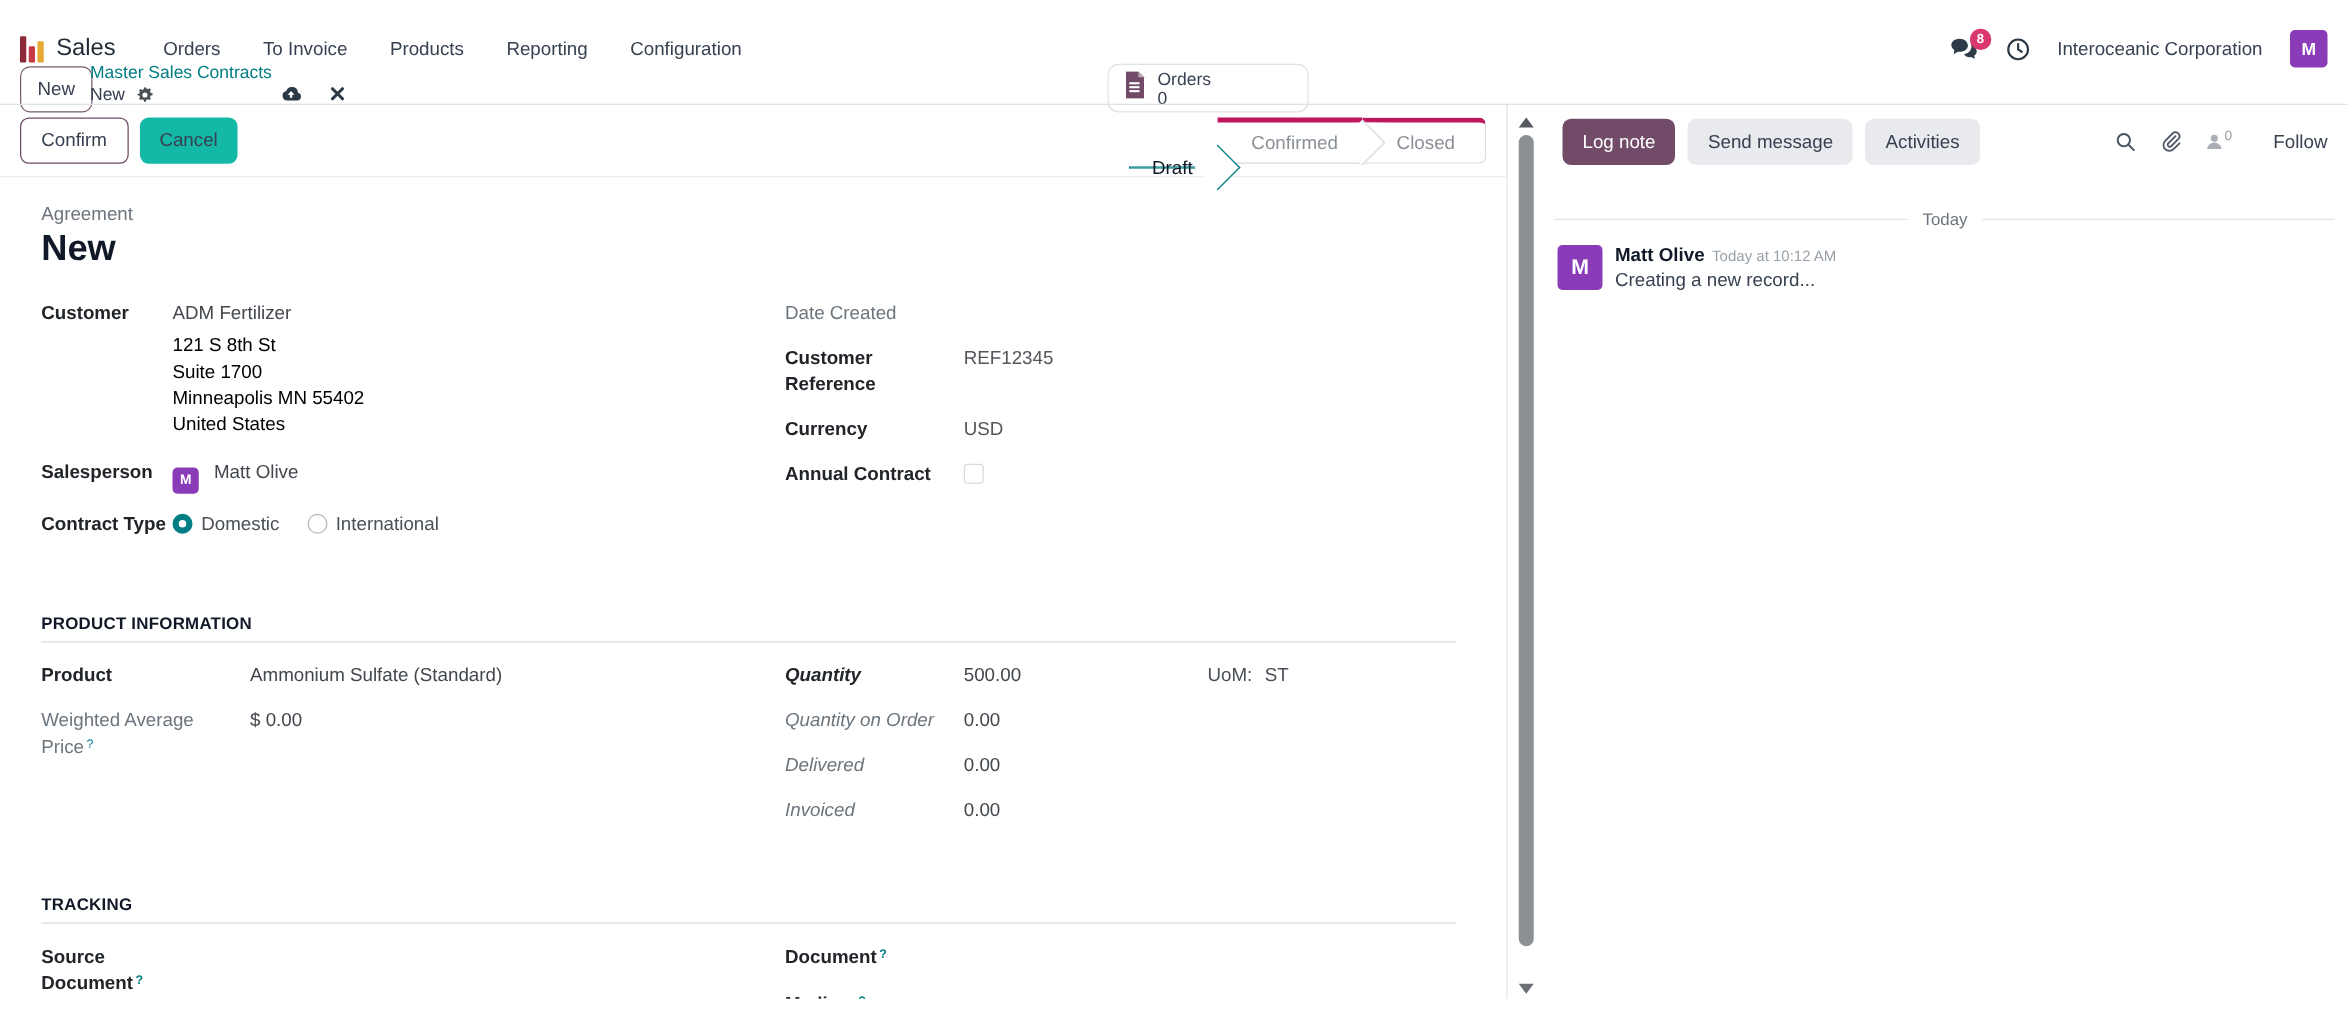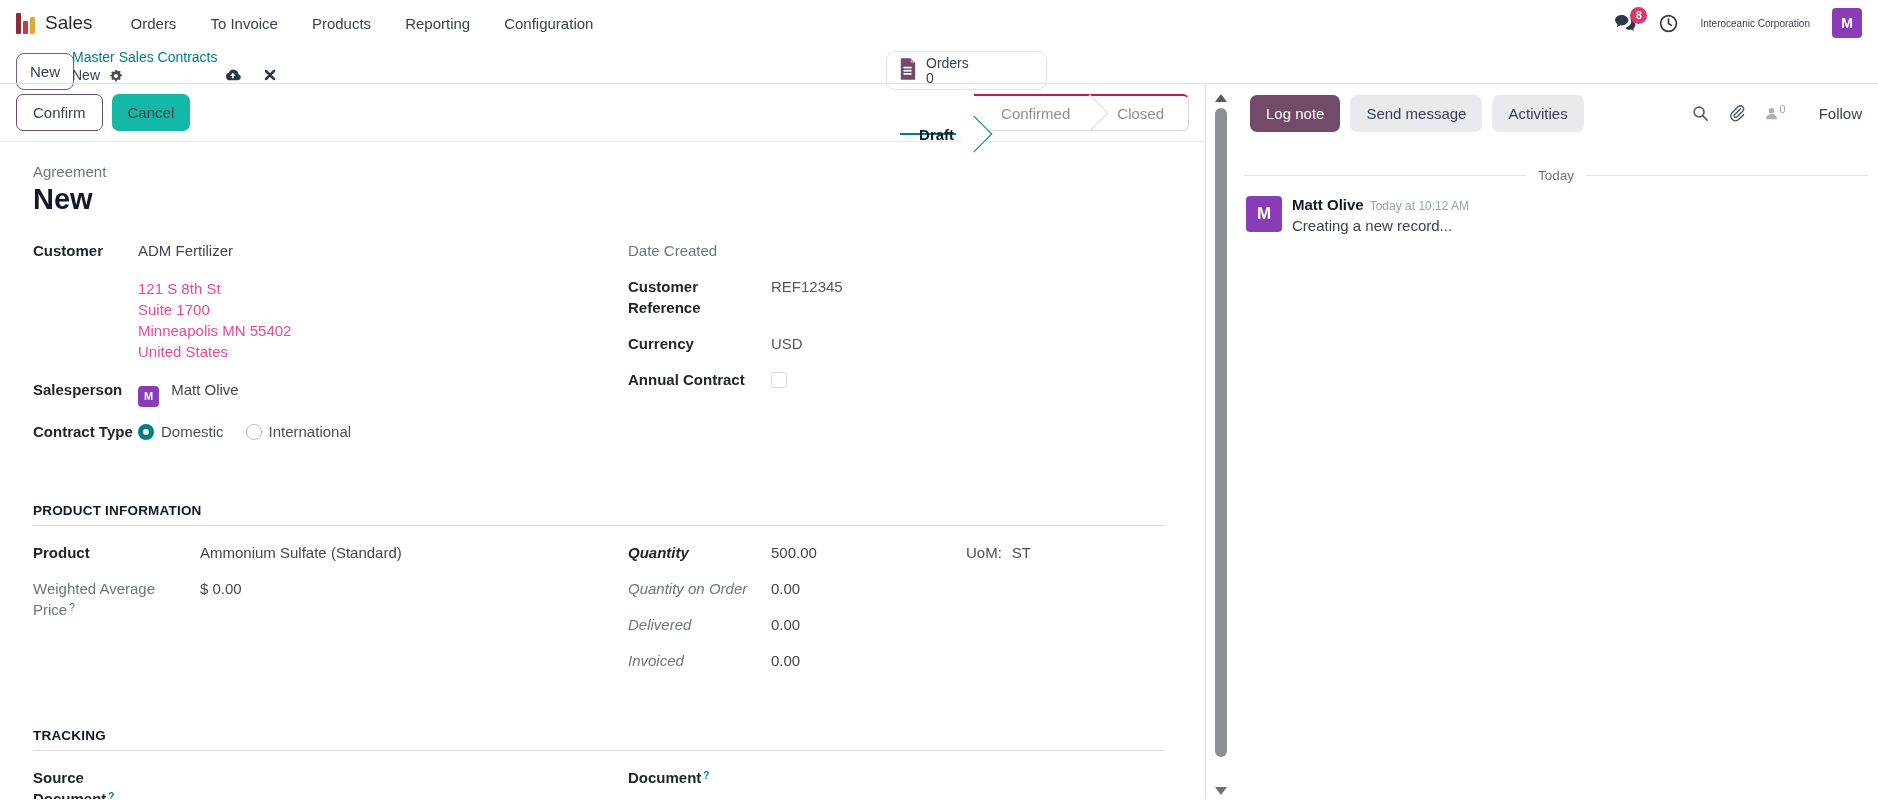--- a/index.html
+++ b/index.html
@@ -1,36 +1,36 @@
 <!DOCTYPE html>
 <html><head>
 <meta charset="utf-8">
 <style>
   * { margin:0; padding:0; box-sizing:border-box; }
   html,body { width:1878px; height:812px; overflow:hidden; background:#fff;
               font-family:"Liberation Sans", sans-serif; color:#374151; }
   .page { position:relative; width:1878px; height:812px; }
 
   
-  .topnav { position:absolute; top:0; left:0; width:1878px; height:46px;
+  .topnav { position:absolute; top:16px; left:0; width:1878px; height:46px;
             display:flex; align-items:center; padding:0 16px; background:#fff; }
   .logo { display:flex; align-items:flex-end; gap:2px; height:22px; margin-right:10px; }
   .logo span { display:inline-block; width:5px; border-radius:1px; }
   .logo .b1 { height:21px; background:#8d2a3a; }
   .logo .b2 { height:13px; background:#c63a45; }
   .logo .b3 { height:17px; background:#e5a832; }
   .appname { font-size:19px; color:#1f2937; margin-right:38px; }
   .navitems { display:flex; gap:34px; font-size:15px; color:#374151; }
   .navitems div { cursor:pointer; }
   .nav-right { margin-left:auto; display:flex; align-items:center; gap:22px; }
   .icon-wrap { position:relative; display:flex; align-items:center; }
   .badge { position:absolute; top:-7px; right:-10px; min-width:17px; height:17px;
            border-radius:9px; background:#d9376e; color:#fff; font-size:10.5px;
            font-weight:700; display:flex; align-items:center; justify-content:center; padding:0 4px; }
-  .company { font-size:10px; color:#374151; }
+  .company { font-size:15px; color:#374151; }
   .avatar-sq { width:30px; height:30px; border-radius:4px; background:#8a3cb8; color:#fff;
                font-size:14px; font-weight:700; display:flex; align-items:center; justify-content:center; }
 
   
   .crumbbar { position:absolute; top:46px; left:0; width:1878px; height:50px; }
   .newbtn { position:absolute; left:16px; top:7px; height:37px; padding:0 13px;
             background:#fff; border:1px solid #7a5d72; border-radius:8px;
             font-size:15px; color:#374151; display:flex; align-items:center; cursor:pointer; }
   .crumbs { position:absolute; left:72px; top:3px; line-height:16px; }
   .crumb-parent { font-size:14px; color:#017e84; font-weight:500; cursor:pointer; }
@@ -53,29 +53,29 @@
   
   .form-controls { height:58px; display:flex; align-items:center; padding:0 16px;
                    border-bottom:1px solid #e7e9ec; flex:0 0 auto; }
   .btn { height:37px; padding:0 16px; border-radius:7px; font-size:15px; display:flex;
          align-items:center; cursor:pointer; border:none; font-family:inherit; }
   .btn-confirm { background:#fff; border:1px solid #714b67; color:#374151; }
   .btn-cancel { background:#14b8a6; color:#374151; margin-left:9px; }
 
   .statusbar { margin-left:auto; display:flex; height:37px; font-size:15px; }
   .step { position:relative; display:flex; align-items:center; padding:0 20px 0 27px;
-          color:#8a9097; border-top:2px solid #be185d; border-bottom:1px solid #d8dadd;
+          color:#8a9097; border-top:4px solid #be185d; border-bottom:1px solid #d8dadd;
           background:#fff; cursor:pointer; white-space:nowrap; }
   .step:first-child { padding-left:18px; }
   .step:last-child { border-right:1px solid #d8dadd; border-radius:0 6px 6px 0; padding-right:24px; }
   .step:not(:last-child)::after { content:""; position:absolute; right:-13px; top:50%;
         width:25px; height:25px; transform:translateY(-50%) rotate(45deg);
         border-top:1px solid #d8dadd; border-right:1px solid #d8dadd; background:#fff; z-index:2; }
   .step.active { border:1px solid #017e84; border-right:none; border-radius:6px 0 0 6px;
-                 color:#111827; font-weight:700; z-index:3;margin-top:39px; }
+                 color:#111827; font-weight:400; z-index:3;margin-top:39px; }
   .step.active::after { border-top:1px solid #017e84; border-right:1px solid #017e84; z-index:3; }
 
   
   .scroll-up { position:absolute; top:10px; left:50%; transform:translateX(-50%);
                width:0; height:0; border-left:6px solid transparent; border-right:6px solid transparent;
                border-bottom:8px solid #555a60; }
   .scroll-thumb { position:absolute; top:24px; bottom:42px; left:50%; transform:translateX(-50%);
                   width:12px; border-radius:6px; background:#8d9093; cursor:pointer; }
   .scroll-down { position:absolute; bottom:4px; left:50%; transform:translateX(-50%);
                  width:0; height:0; border-left:6px solid transparent; border-right:6px solid transparent;
@@ -87,21 +87,21 @@
   .sheet-title { font-size:29px; font-weight:600; color:#111827; margin-top:3px; }
   .cols { display:flex; margin-top:24px; }
   .col-l { width:595px; }
   .col-r { flex:1; }
   .frow { display:flex; margin-bottom:15px; line-height:21px; font-size:15px; }
   .flabel { width:105px; flex:0 0 auto; font-weight:700; color:#212529; }
   .flabel.muted { font-weight:400; color:#6c757d; }
   .fvalue { color:#42474d; }
   .fvalue.dim { color:#52575c; }
   .col-r .flabel { width:143px; }
-  .addr { line-height:21px; margin-top:17px; color:#ec4899; }
+  .addr { line-height:21px; margin-top:5px; color:#000000; }
   .sp-av { width:21px; height:21px; border-radius:4px; background:#8a3cb8; color:#fff; font-size:11px;
            font-weight:700; display:inline-flex; align-items:center; justify-content:center;
            margin-right:8px; vertical-align:-5px; }
   .radio { display:inline-block; width:16px; height:16px; border-radius:50%; vertical-align:-3px;
            margin-right:7px; cursor:pointer; }
   .radio.on { border:5px solid #017e84; background:#fff; }
   .radio.off { border:1px solid #b6bbc2; background:#fff; }
   .radio-lbl { color:#495057; margin-right:22px; cursor:pointer; }
   .checkbox { display:inline-block; width:16px; height:16px; border:1px solid #d6dade;
               border-radius:3px; background:#fff; cursor:pointer; vertical-align:-3px; }

